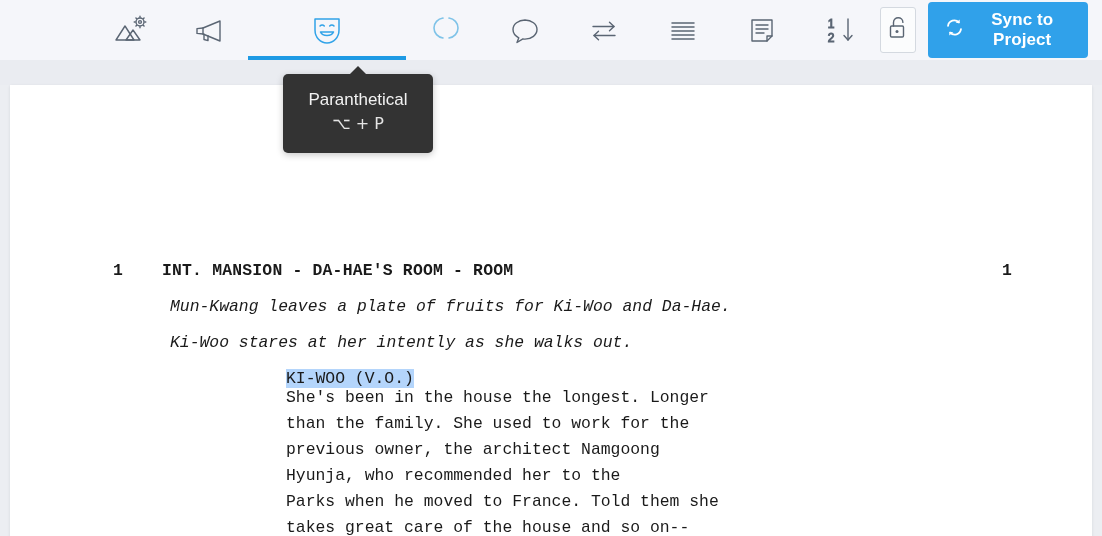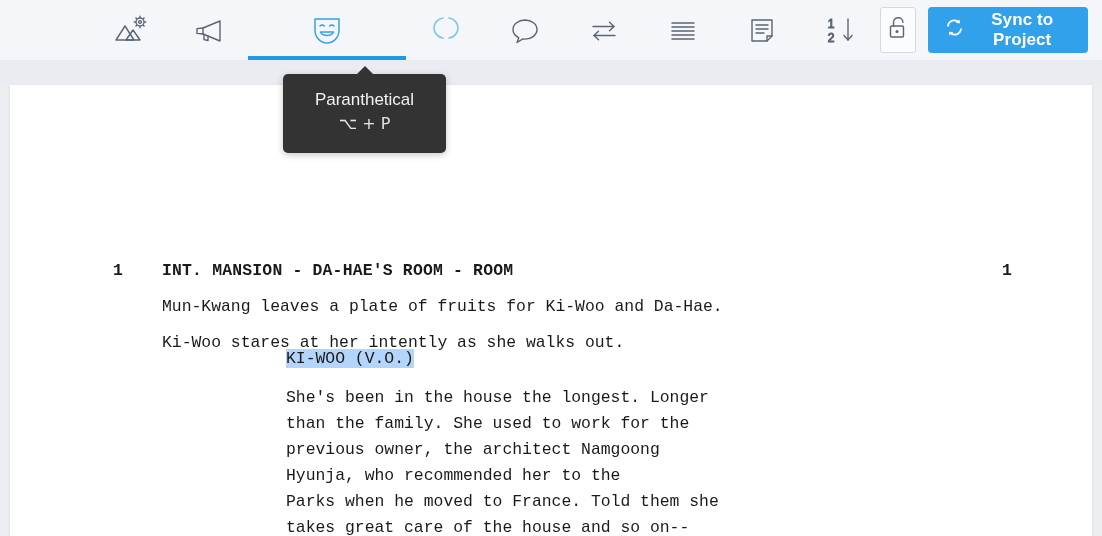--- a/index.html
+++ b/index.html
@@ -78,21 +78,21 @@
     border-radius: 3px;
     background: #fbfcfd;
     display: flex;
     align-items: center;
     justify-content: center;
     cursor: pointer;
     box-sizing: border-box;
   }
   .sync-btn {
     margin-left: 12px;
-    height: 46px;
+    height: 56px;
     background: #30a1ea;
     border: none;
     border-radius: 4px;
     color: #ffffff;
     font-size: 17px;
     font-weight: bold;
     font-family: "Liberation Sans", sans-serif;
     display: flex;
     align-items: center;
     padding: 0 17px;
@@ -107,21 +107,21 @@
     width: 1102px;
     height: 25px;
     background: #eaecf1;
   }
 
   
   .tooltip {
     position: absolute;
     left: 283px;
     top: 74px;
-    width: 163px;
+    width: 150px;
     background: #333333;
     border-radius: 5px;
     padding: 15px 8px 17px;
     box-sizing: border-box;
     text-align: center;
     z-index: 40;
     box-shadow: 0 2px 7px rgba(0,0,0,.22);
   }
   .tooltip::before {
     content: "";
@@ -184,30 +184,31 @@
     white-space: pre;
   }
   .scene-num-right {
     position: absolute;
     left: 992px; top: 0;
     font-weight: bold;
   }
 
   .action {
     position: absolute;
-    left: 152px;
+    left: 160px;
     white-space: pre;
+    font-style: italic;
   }
   .action.a1 { top: 212px; }
   .action.a2 { top: 248px; }
 
   .character {
     position: absolute;
     left: 276px;
-    top: 264px;
+    top: 284px;
     white-space: pre;
   }
   .character .sel {
     background: #b4d5fb;
   }
 
   .dialogue {
     position: absolute;
     left: 276px;
     top: 300px;

